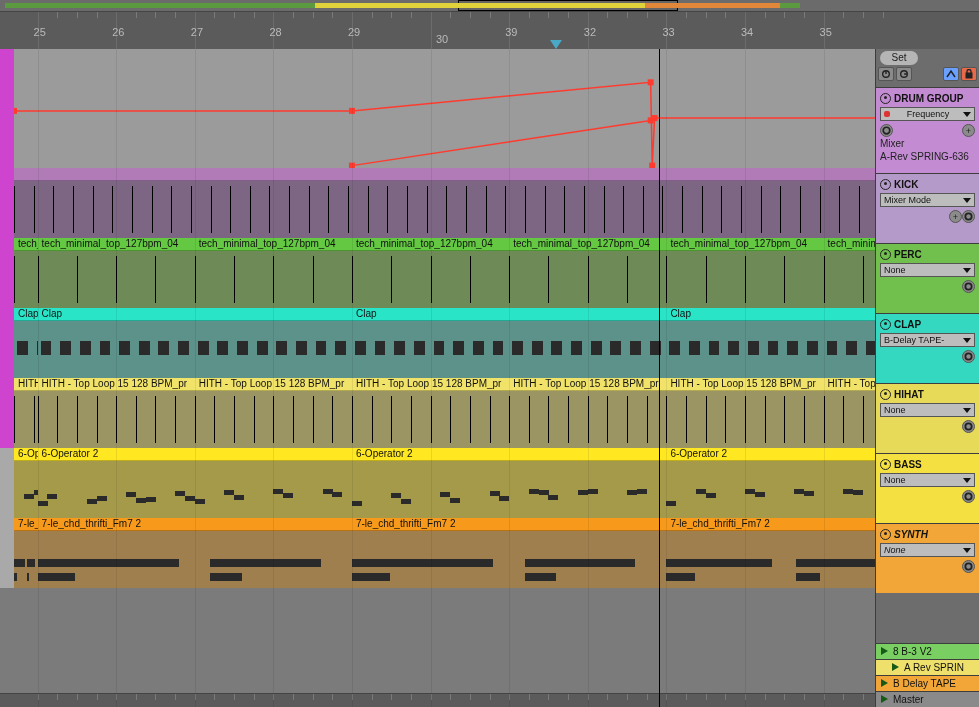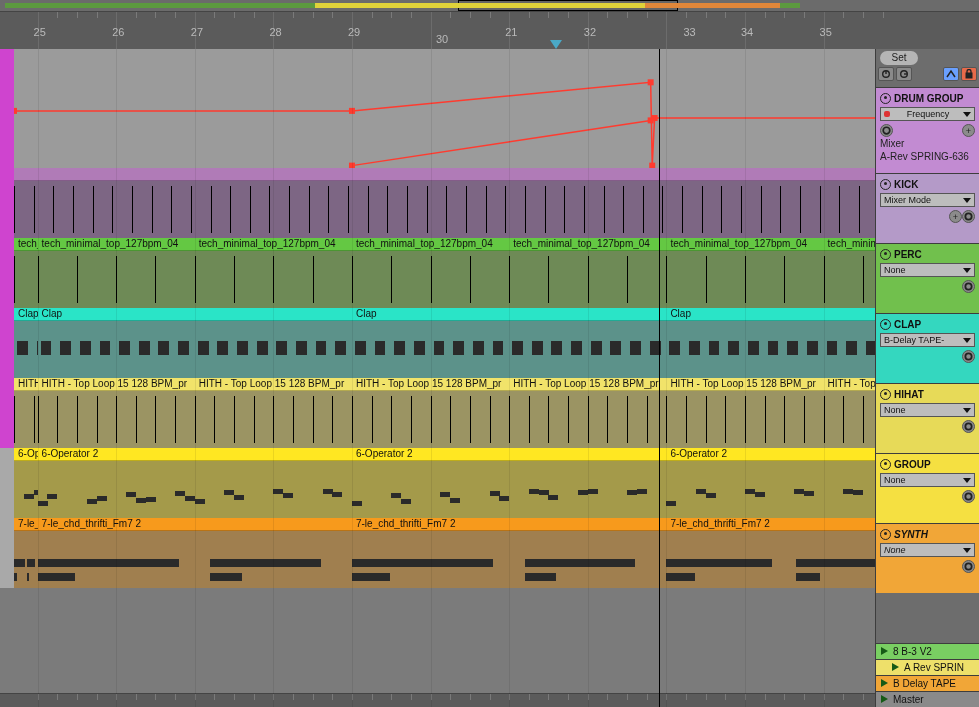--- a/index.html
+++ b/index.html
@@ -157,31 +157,31 @@
     <div class="num" style="left: 351.98px;">29</div>
     <div class="tick" style="left: 371.63px;"></div>
     <div class="tick" style="left: 391.28px;"></div>
     <div class="tick" style="left: 410.93px;"></div>
     <div class="bar" style="left: 430.58px;"></div>
     <div class="num" style="left: 440px; margin-top: 7px;">30</div>
     <div class="tick" style="left: 450.23px;"></div>
     <div class="tick" style="left: 469.88px;"></div>
     <div class="tick" style="left: 489.53px;"></div>
     <div class="bar" style="left: 509.18px;"></div>
-    <div class="num" style="left: 509.18px;">21</div>
+    <div class="num" style="left: 509.18px;">39</div>
     <div class="tick" style="left: 528.83px;"></div>
     <div class="tick" style="left: 548.48px;"></div>
     <div class="tick" style="left: 568.13px;"></div>
     <div class="bar" style="left: 587.78px;"></div>
     <div class="num" style="left: 587.78px;">32</div>
     <div class="tick" style="left: 607.43px;"></div>
     <div class="tick" style="left: 627.08px;"></div>
     <div class="tick" style="left: 646.73px;"></div>
     <div class="bar" style="left: 666.38px;"></div>
-    <div class="num" style="left: 666.38px; margin-left: 21px;">33</div>
+    <div class="num" style="left: 666.38px;">33</div>
     <div class="tick" style="left: 686.03px;"></div>
     <div class="tick" style="left: 705.68px;"></div>
     <div class="tick" style="left: 725.33px;"></div>
     <div class="bar" style="left: 744.98px;"></div>
     <div class="num" style="left: 744.98px;">34</div>
     <div class="tick" style="left: 764.63px;"></div>
     <div class="tick" style="left: 784.28px;"></div>
     <div class="tick" style="left: 803.93px;"></div>
     <div class="bar" style="left: 823.58px;"></div>
     <div class="num" style="left: 823.58px;">35</div>
@@ -726,21 +726,21 @@
           <svg viewBox="0 0 10 10">
                 <path d="M5 5 L5 5"></path>
                 <circle cx="5" cy="5" r="3.5" fill="none"></circle>
               </svg>
             </span>
       </div>
         </div>
         <div class="panel p-byellow" style="height: 70px;">
           <div class="hrow">
       <span class="disc"></span>
-      <span class="title">GROUP</span>
+      <span class="title">BASS</span>
     </div>
     <div class="dd ">
       <span>None</span>
             <span class="tri"></span>
     </div>
           <div class="mini-row" style="justify-content:flex-end">
 
         <span class="mini-btn cross">
           <svg viewBox="0 0 10 10">
                 <path d="M5 5 L5 5"></path>

